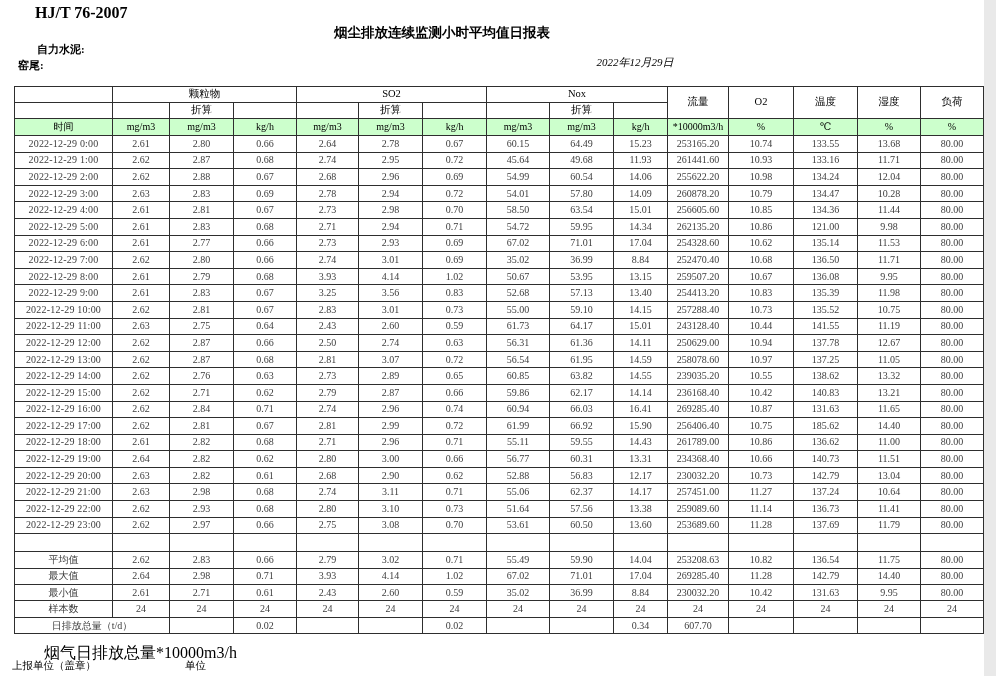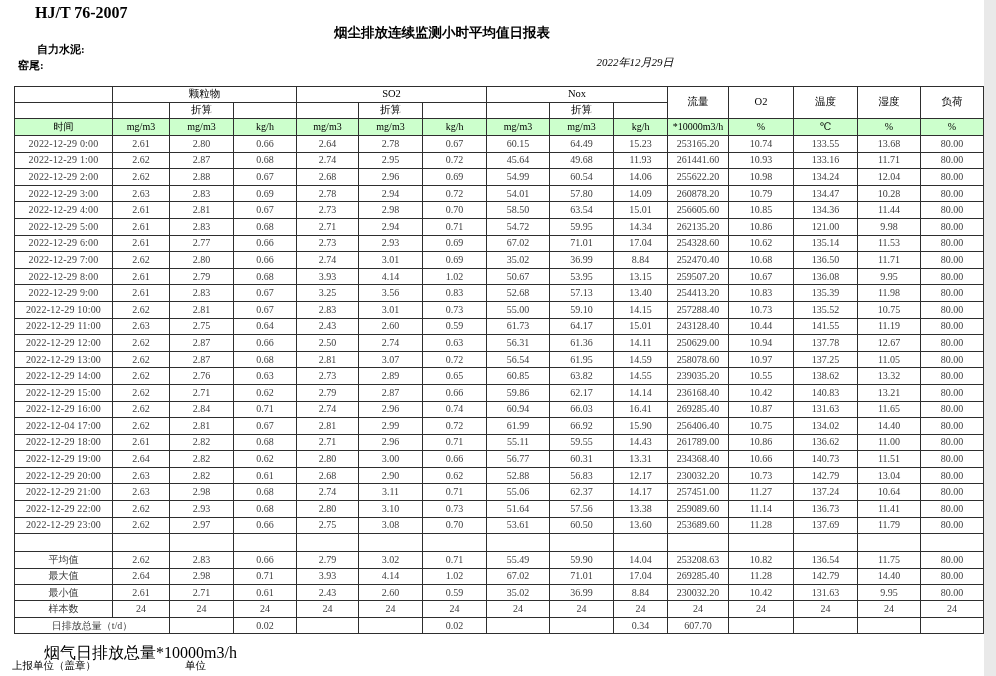--- a/index.html
+++ b/index.html
@@ -391,33 +391,33 @@
         <td>60.94</td>
         <td>66.03</td>
         <td>16.41</td>
         <td>269285.40</td>
         <td>10.87</td>
         <td>131.63</td>
         <td>11.65</td>
         <td>80.00</td>
       </tr>
       <tr class="drow">
-        <td class="time-cell">2022-12-04 17:00</td>
+        <td class="time-cell">2022-12-29 17:00</td>
         <td>2.62</td>
         <td>2.81</td>
         <td>0.67</td>
         <td>2.81</td>
         <td>2.99</td>
         <td>0.72</td>
         <td>61.99</td>
         <td>66.92</td>
         <td>15.90</td>
         <td>256406.40</td>
         <td>10.75</td>
-        <td>134.02</td>
+        <td>185.62</td>
         <td>14.40</td>
         <td>80.00</td>
       </tr>
       <tr class="drow">
         <td class="time-cell">2022-12-29 18:00</td>
         <td>2.61</td>
         <td>2.82</td>
         <td>0.68</td>
         <td>2.71</td>
         <td>2.96</td>

